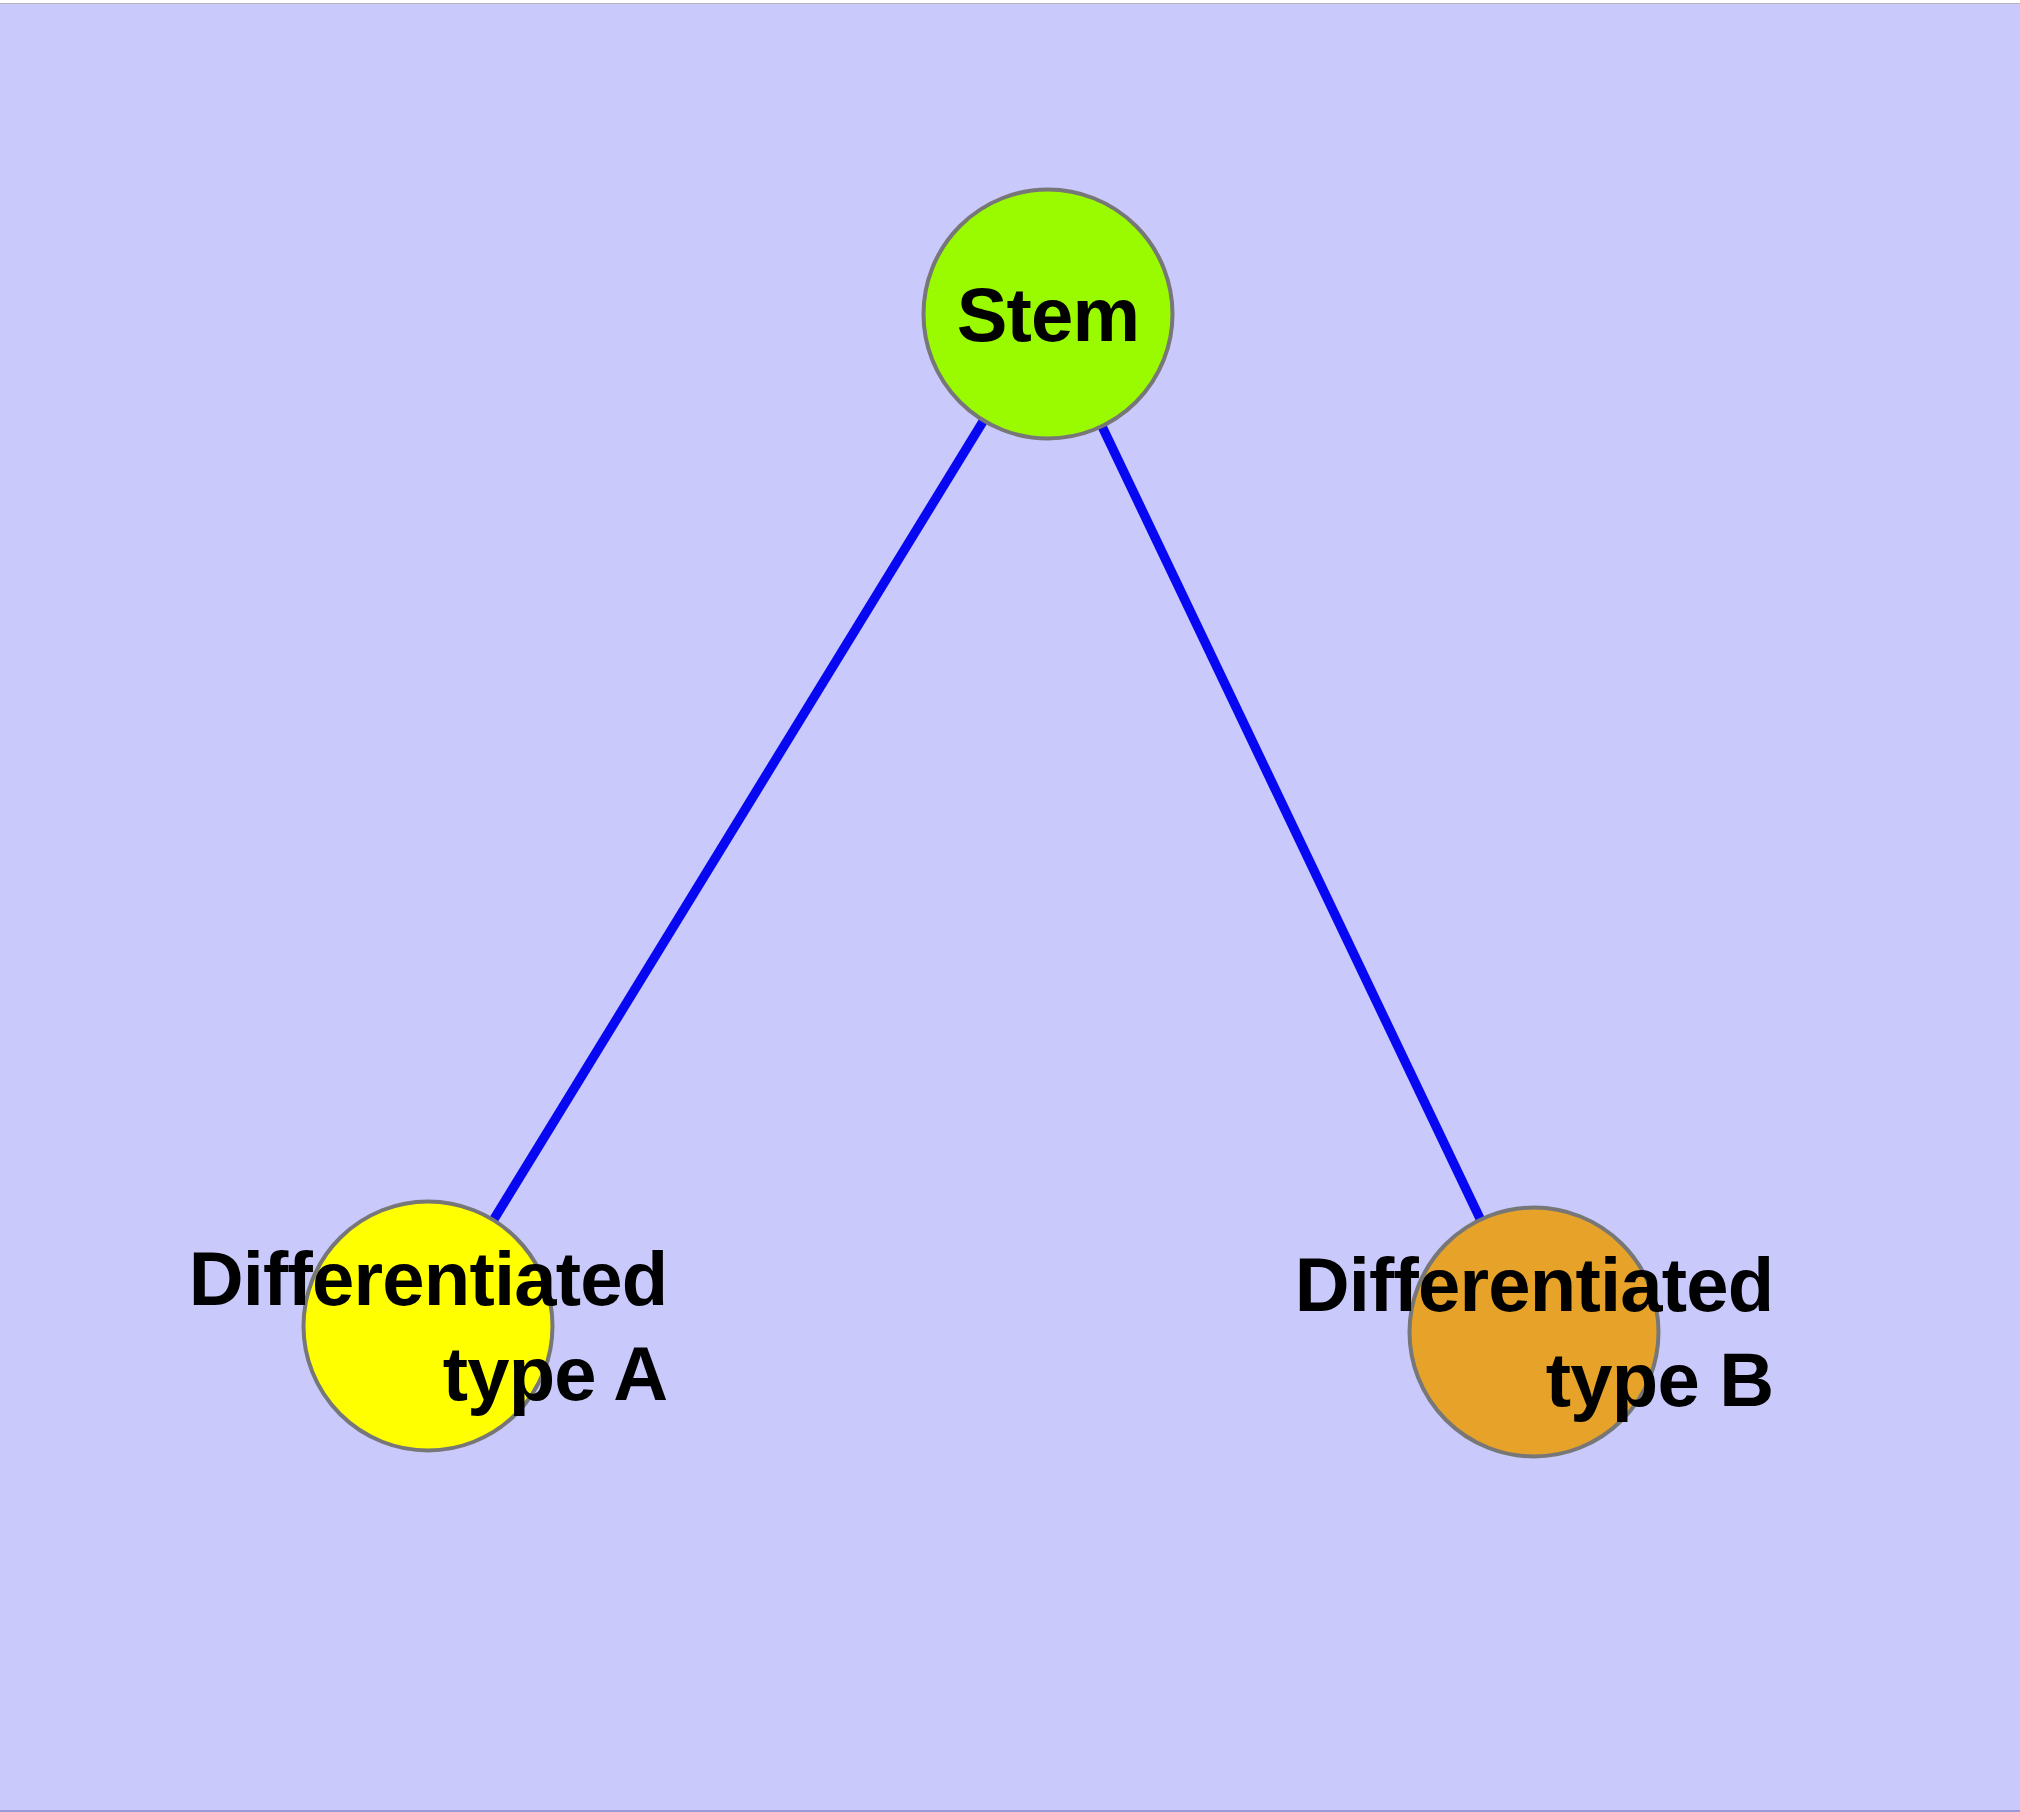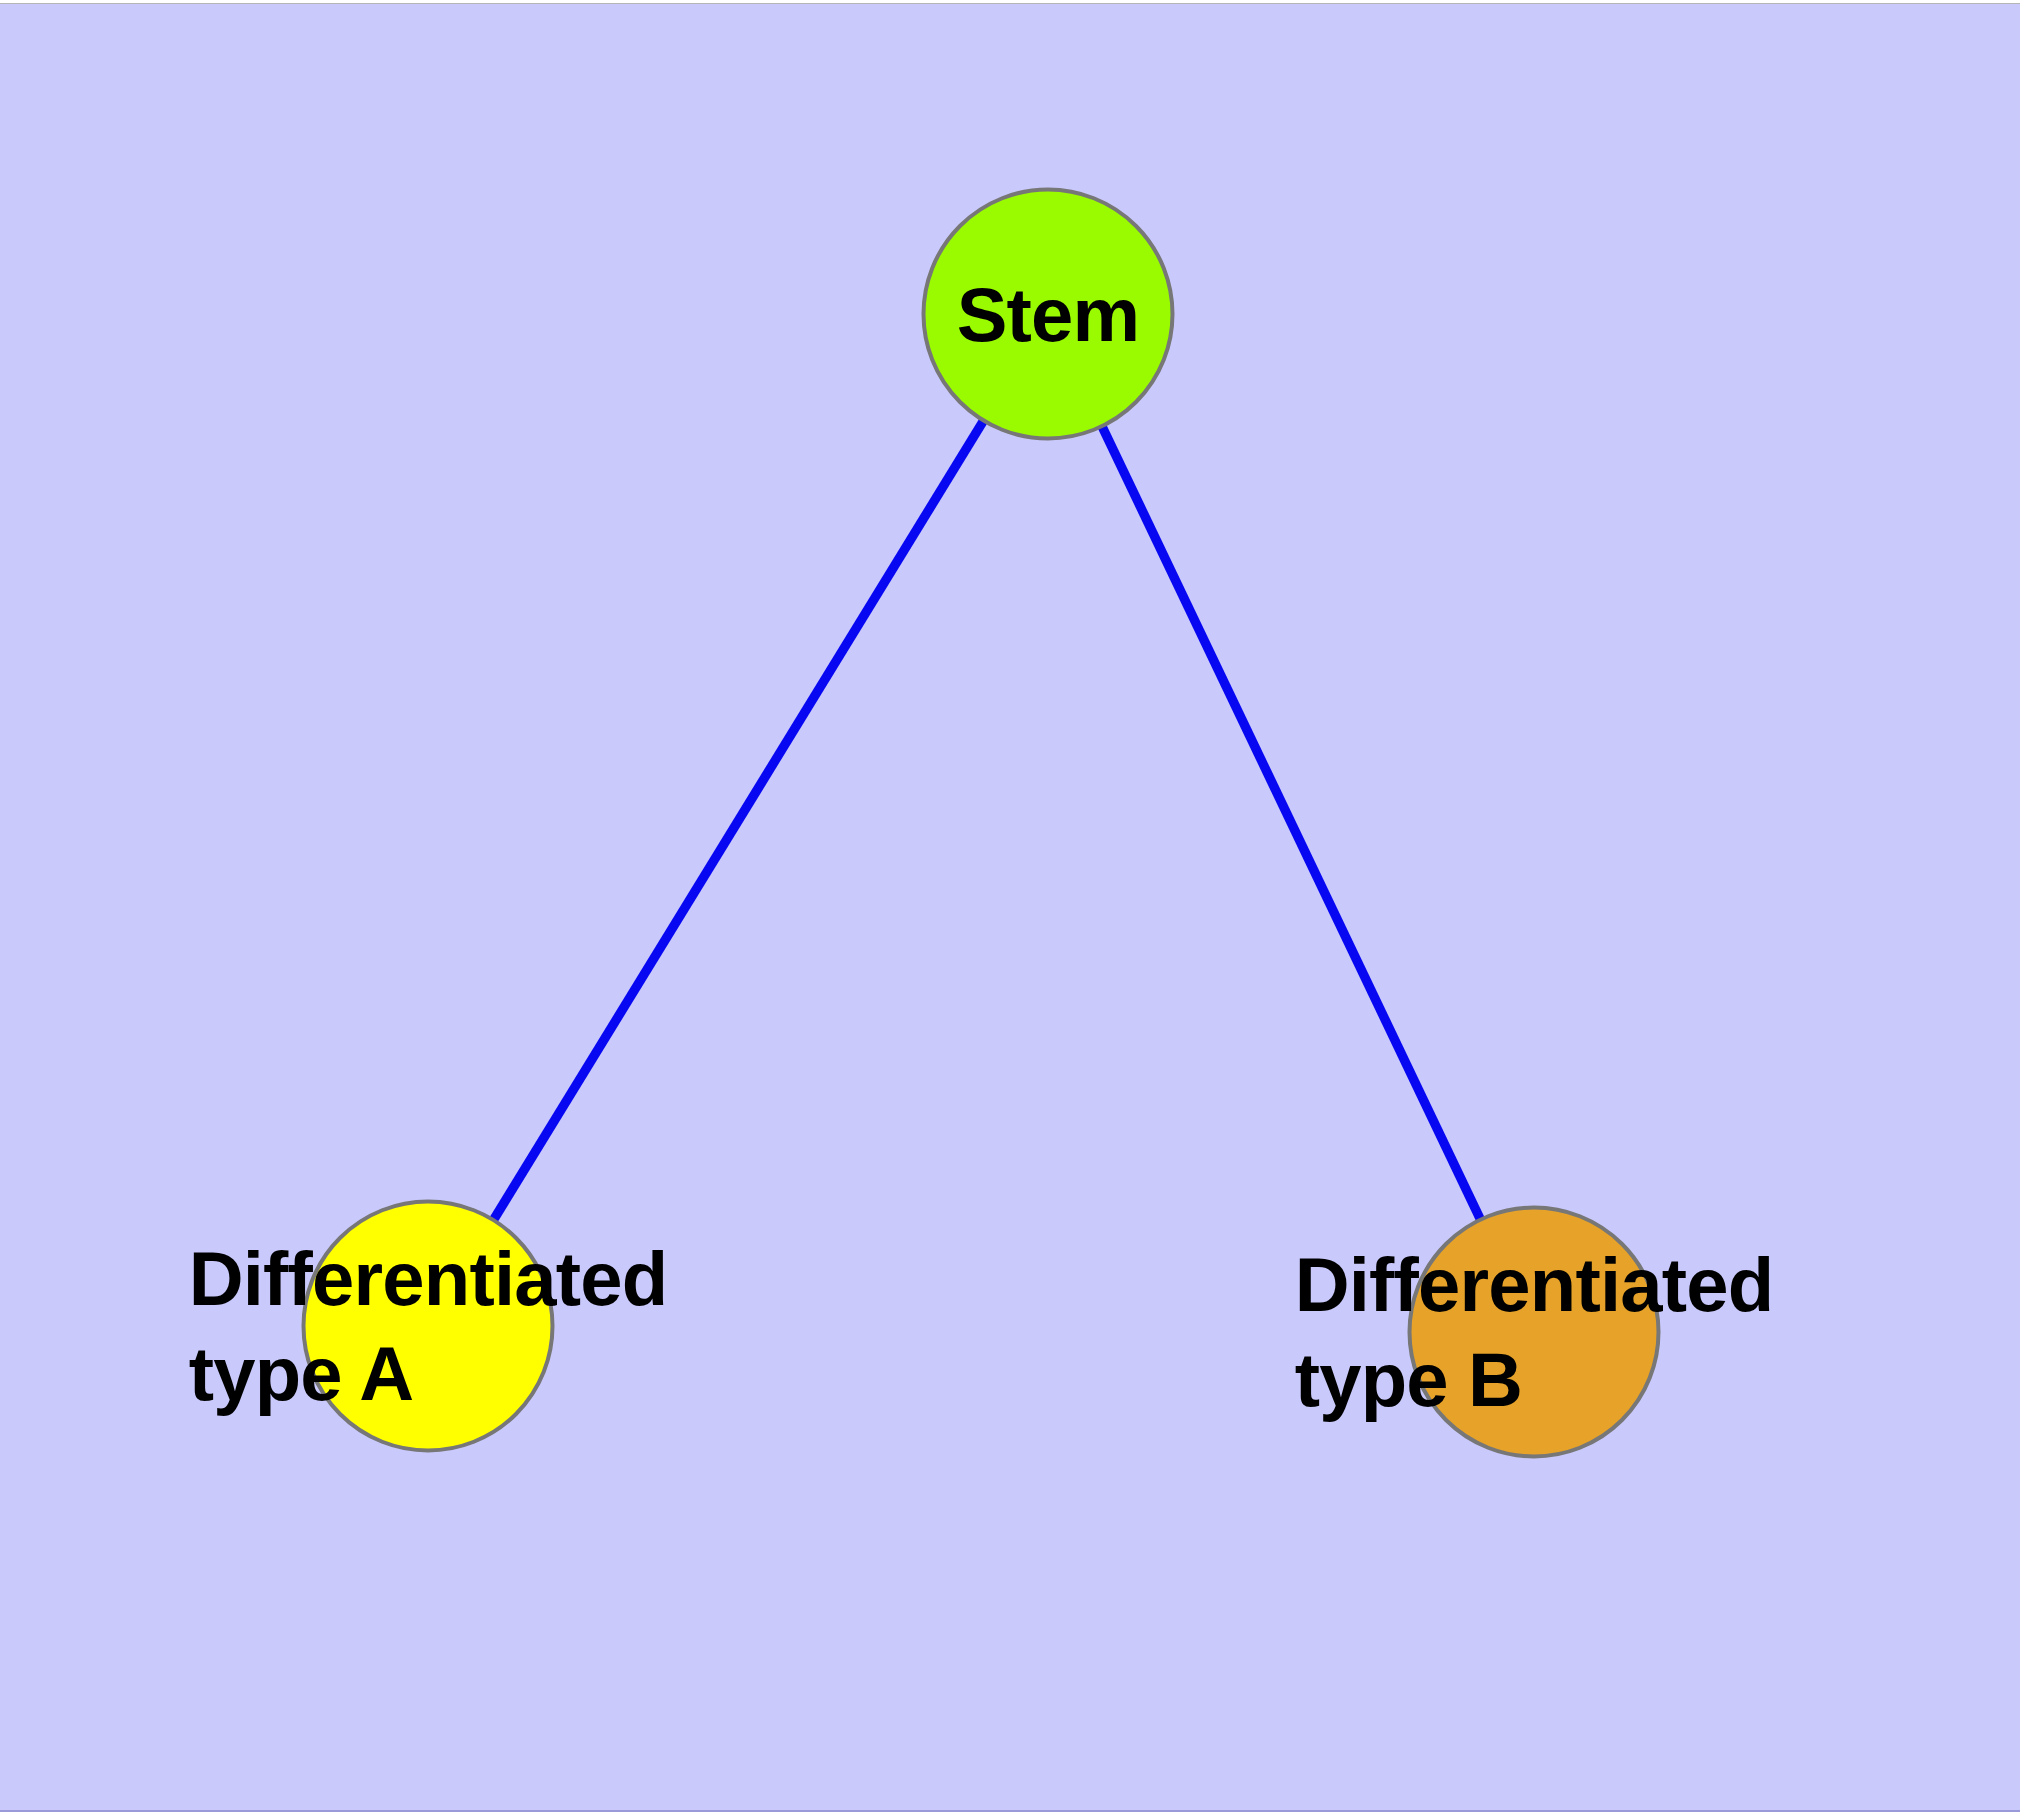--- a/index.html
+++ b/index.html
@@ -41,21 +41,21 @@
     z-index: 2;
   }
   .node-label {
     position: absolute;
     transform: translate(-50%, -50%);
     z-index: 3;
     font-weight: bold;
     font-size: 76px;
     line-height: 95px;
     letter-spacing: -0.8px;
-    text-align: left;
+    text-align: right;
     white-space: pre-line;
     width: max-content;
     pointer-events: none;
   }
 </style>
 </head>
 <body>
 
 <div id="app" style="width: 2021px; height: 1812px; background: rgb(201, 201, 252);">
   <div class="top-strip"></div>

